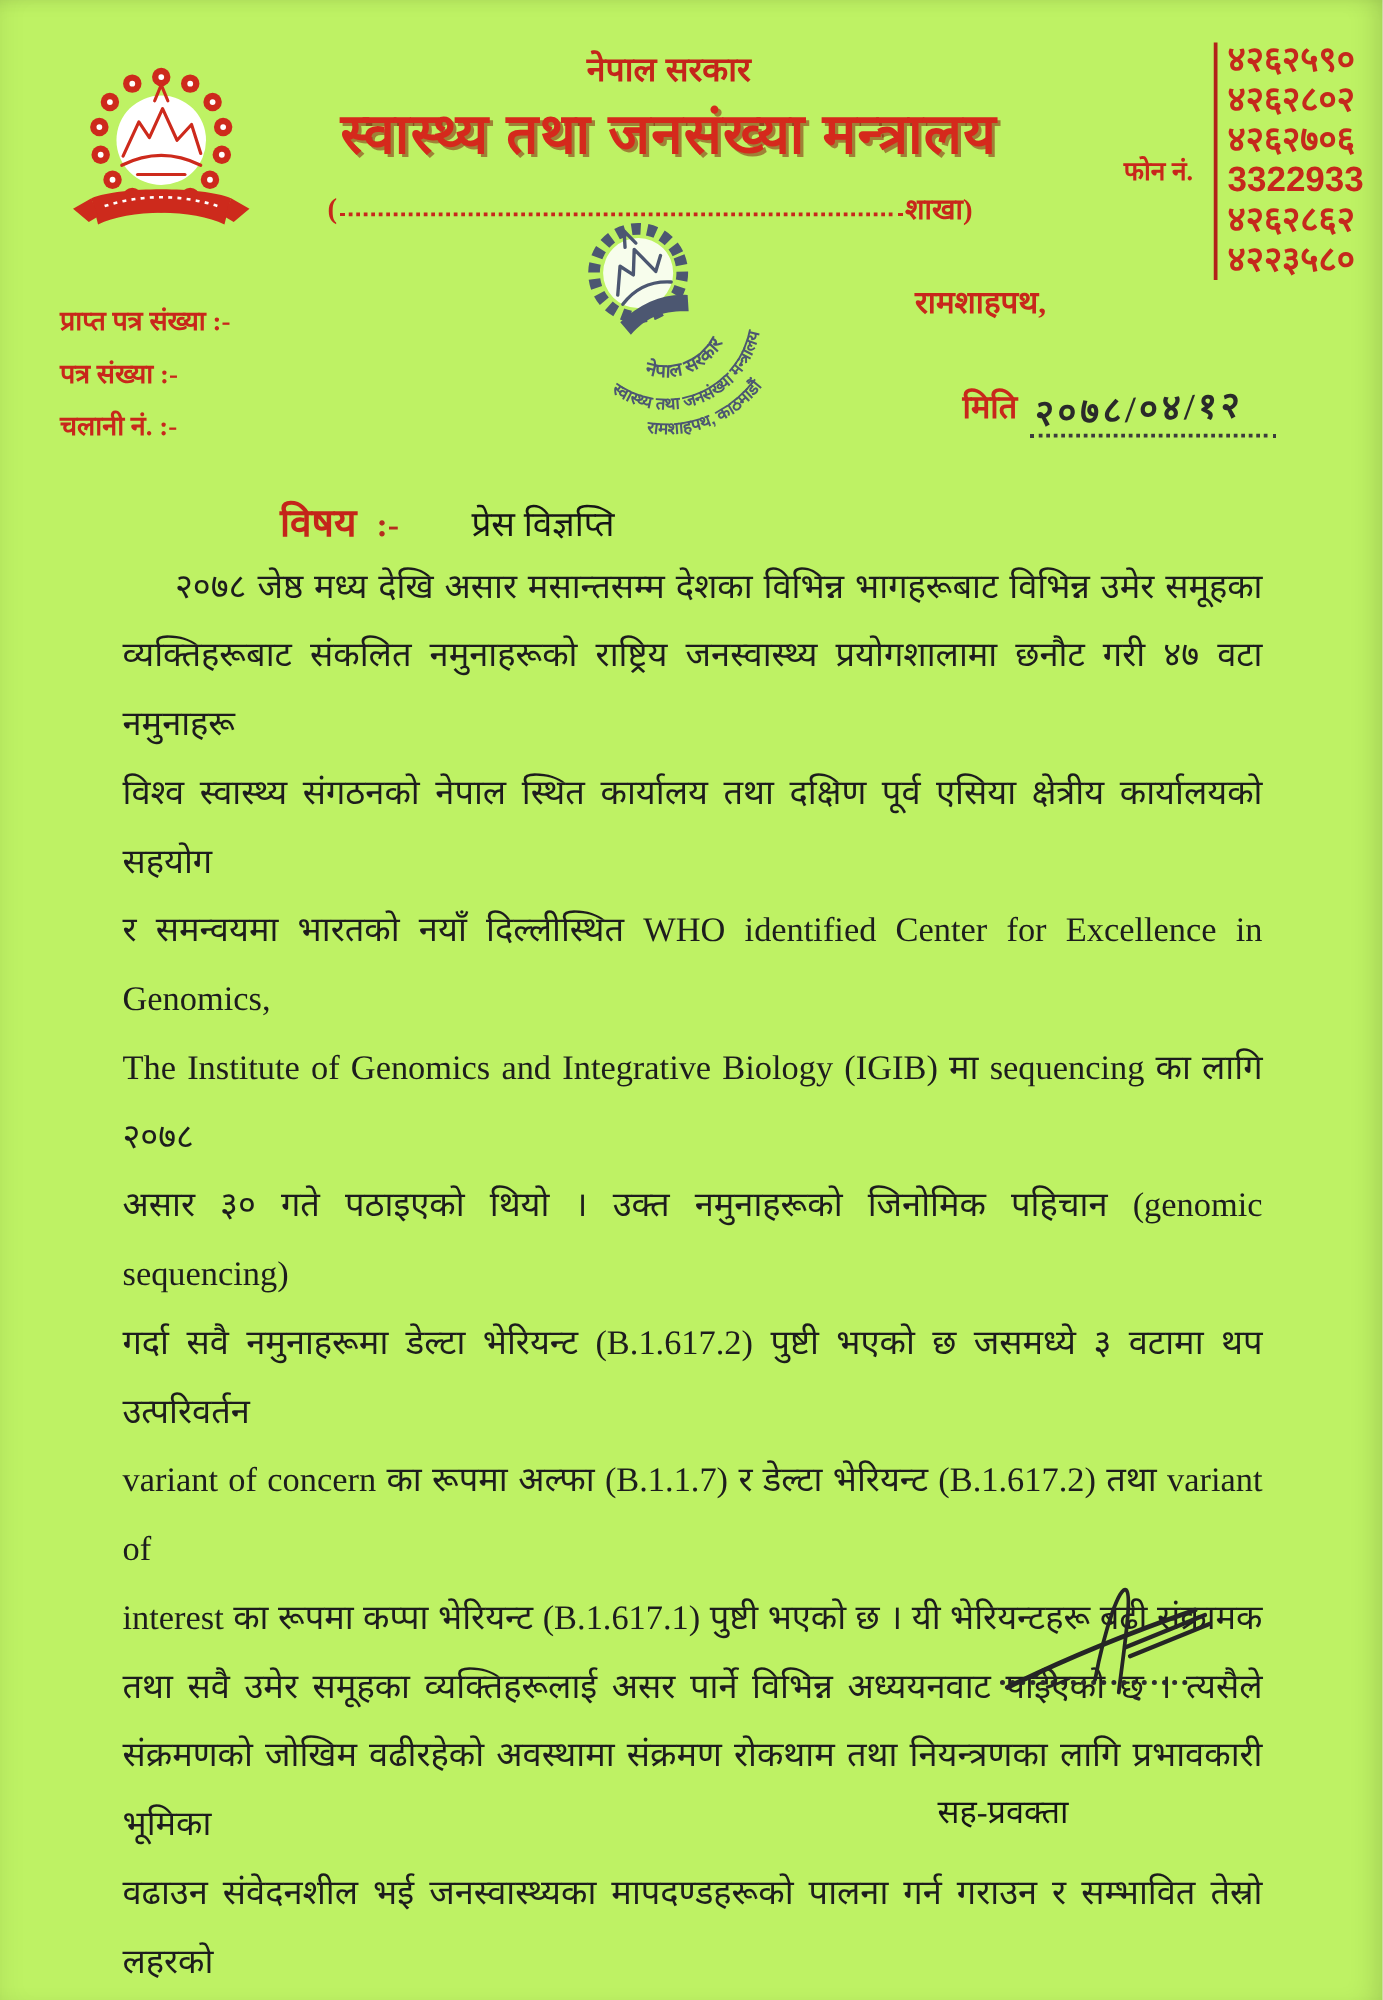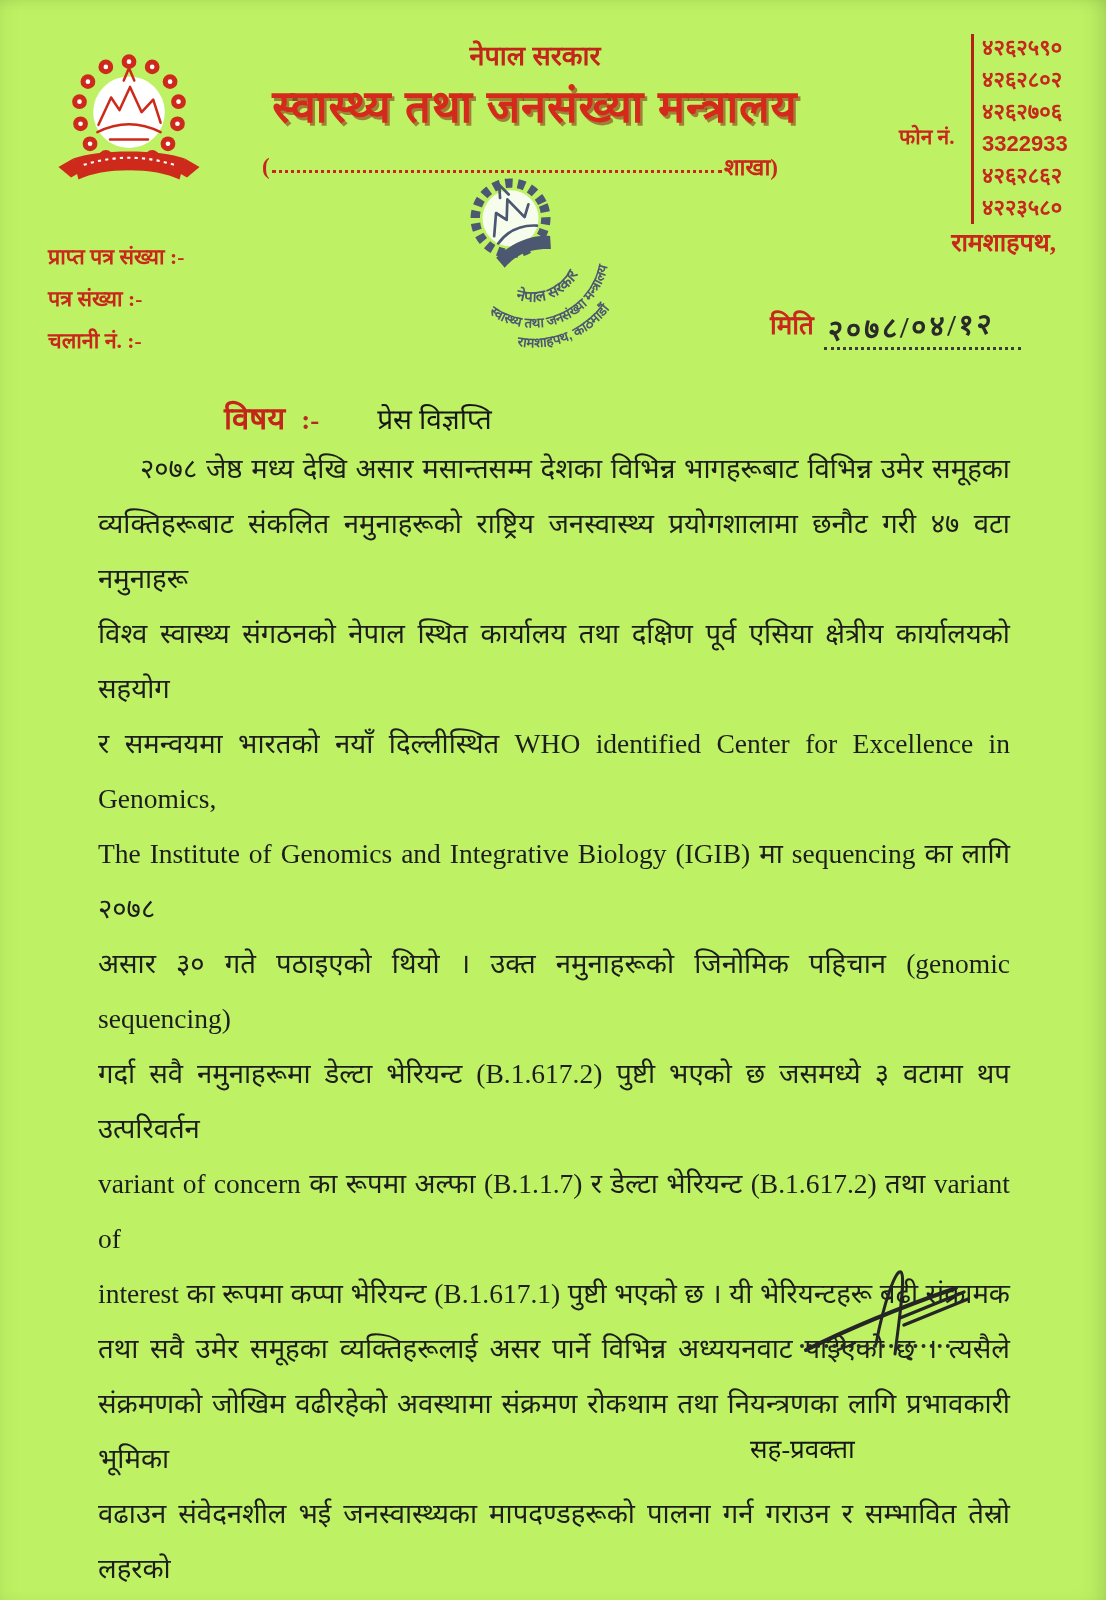--- a/index.html
+++ b/index.html
@@ -40,27 +40,27 @@
   .stamp{position:absolute;left:424px;top:148px;width:218px;height:218px;opacity:.88;}
 
   
   .phone-label{
     position:absolute;left:899px;top:122px;
     font-size:21px;font-weight:bold;color:#c8271b;
   }
   .phone-rule{position:absolute;left:971px;top:34px;width:2.5px;height:190px;background:#b22318;}
   .phone-list{
     position:absolute;left:982px;top:32px;width:110px;
-    font-size:22px;font-weight:bold;color:#c5281c;line-height:32px;
+    font-size:28px;font-weight:bold;color:#c5281c;line-height:32px;
     font-family:"Liberation Sans","DejaVu Sans",sans-serif;
   }
 
   .address-block{
-    position:absolute;left:756px;top:222px;width:300px;
-    text-align:right;font-size:25px;font-weight:bold;color:#c8271b;line-height:42px;
+    position:absolute;left:732px;top:222px;width:300px;
+    text-align:left;font-size:25px;font-weight:bold;color:#c8271b;line-height:42px;
   }
 
   .date-line{
     position:absolute;left:770px;top:306px;width:300px;
     display:flex;align-items:flex-start;
   }
   .date-label{font-size:26px;font-weight:bold;color:#c8271b;margin-right:10px;}
   .date-underline{border-bottom:3.5px dotted #3c3c3c;padding:0 26px 2px 4px;}
   .date-value{
     display:inline-block;font-size:29px;font-weight:600;color:#2a2a2a;

